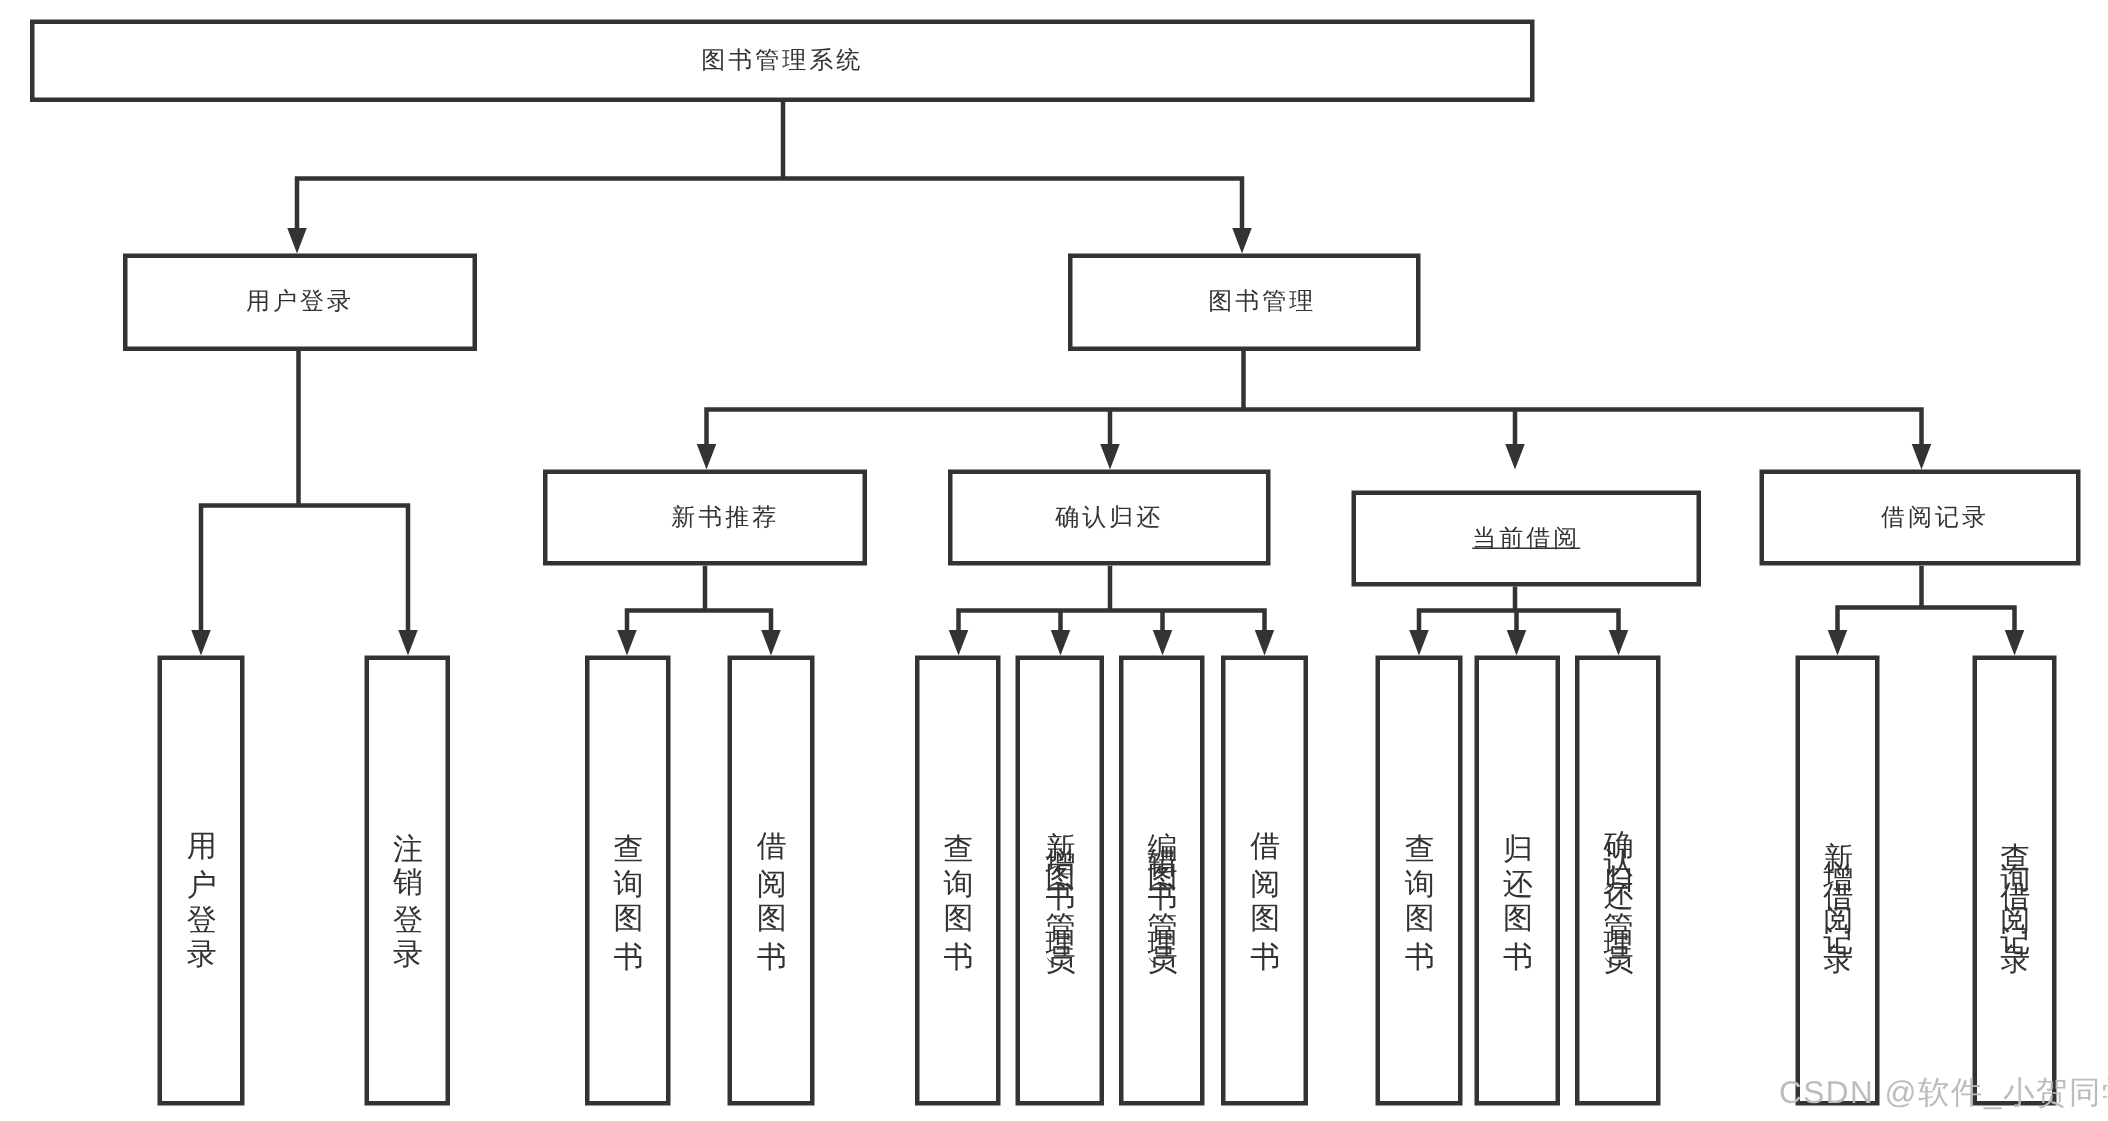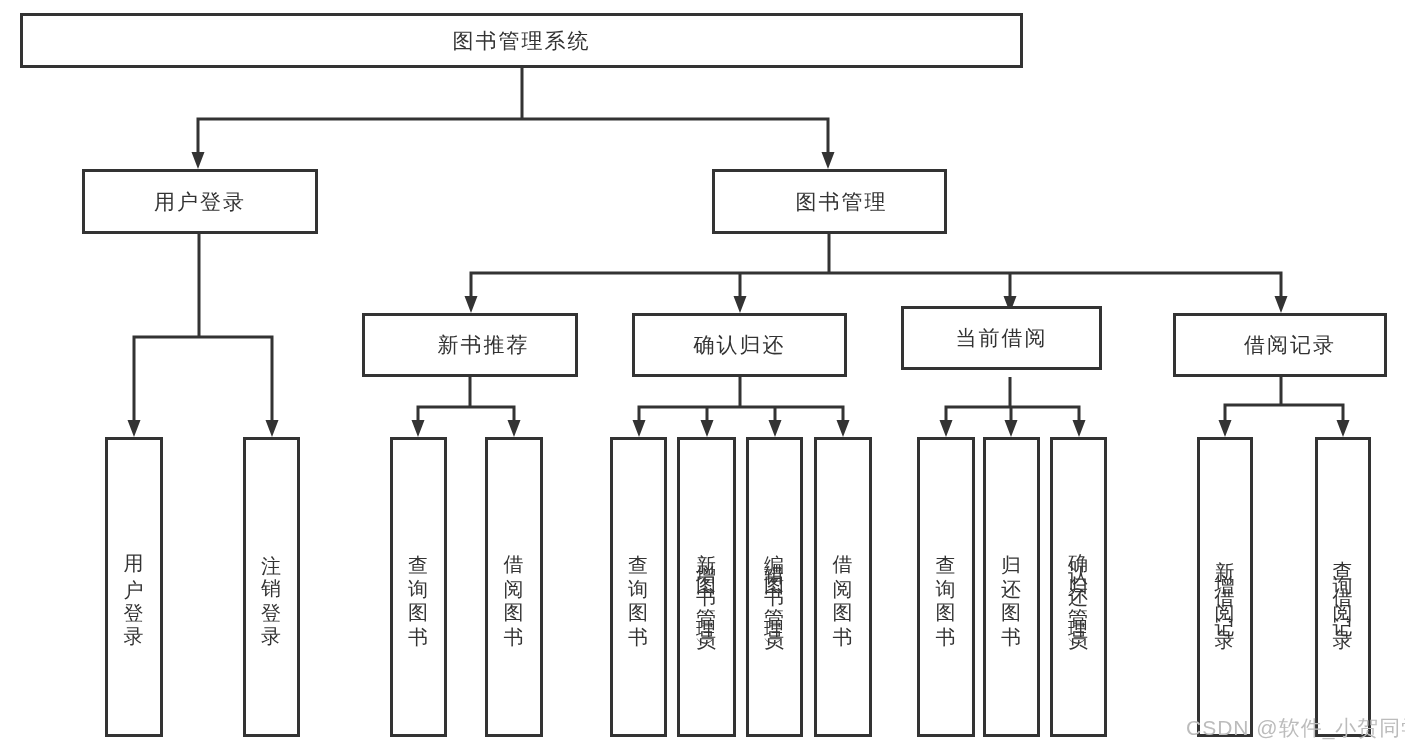--- a/index.html
+++ b/index.html
@@ -18,21 +18,21 @@
   }
   #connectors{position:absolute;left:0;top:0;width:1405px;height:747px;}
   .box,.vbox{
     position:absolute;
     box-sizing:border-box;
     border:3px solid var(--stroke);
     background:#fff;
     display:flex;align-items:center;justify-content:center;
     color:var(--text);
   }
-  .box{font-size:21px;letter-spacing:2px;white-space:nowrap;}
+  .box{font-size:16px;letter-spacing:2px;white-space:nowrap;}
   .vbox span{
     writing-mode:vertical-rl;
     text-orientation:mixed;
     font-size:20px;
     line-height:1;
     letter-spacing:24px;
   }
   .vbox.med span{letter-spacing:14px;}
   .vbox.long span{letter-spacing:11px;}
   #watermark{
@@ -83,21 +83,21 @@
     </g>
   </svg>
 
   <div class="box" style="left:20px;top:13px;width:1003px;height:55px;">图书管理系统</div>
 
   <div class="box" style="left:82px;top:169px;width:236px;height:65px;">用户登录</div>
   <div class="box" style="left:712px;top:169px;width:235px;height:65px;padding-left:24px;">图书管理</div>
 
   <div class="box" style="left:362px;top:313px;width:216px;height:64px;padding-left:27px;">新书推荐</div>
   <div class="box" style="left:632px;top:313px;width:215px;height:64px;">确认归还</div>
-  <div class="box" style="left:901px;top:306px;width:201px;height:64px;">当前借阅</div>
+  <div class="box" style="left:901px;top:327px;width:233px;height:64px;text-decoration:underline;">当前借阅</div>
   <div class="box" style="left:1173px;top:313px;width:214px;height:64px;padding-left:20px;">借阅记录</div>
 
   <div class="vbox" style="left:105px;top:437px;width:58px;height:300px;">
     <span>用户登录</span>
     </div>
   <div class="vbox" style="left:243px;top:437px;width:57px;height:300px;">
     <span>注销登录</span>
     </div>
 
   <div class="vbox" style="left:390px;top:437px;width:57px;height:300px;">

